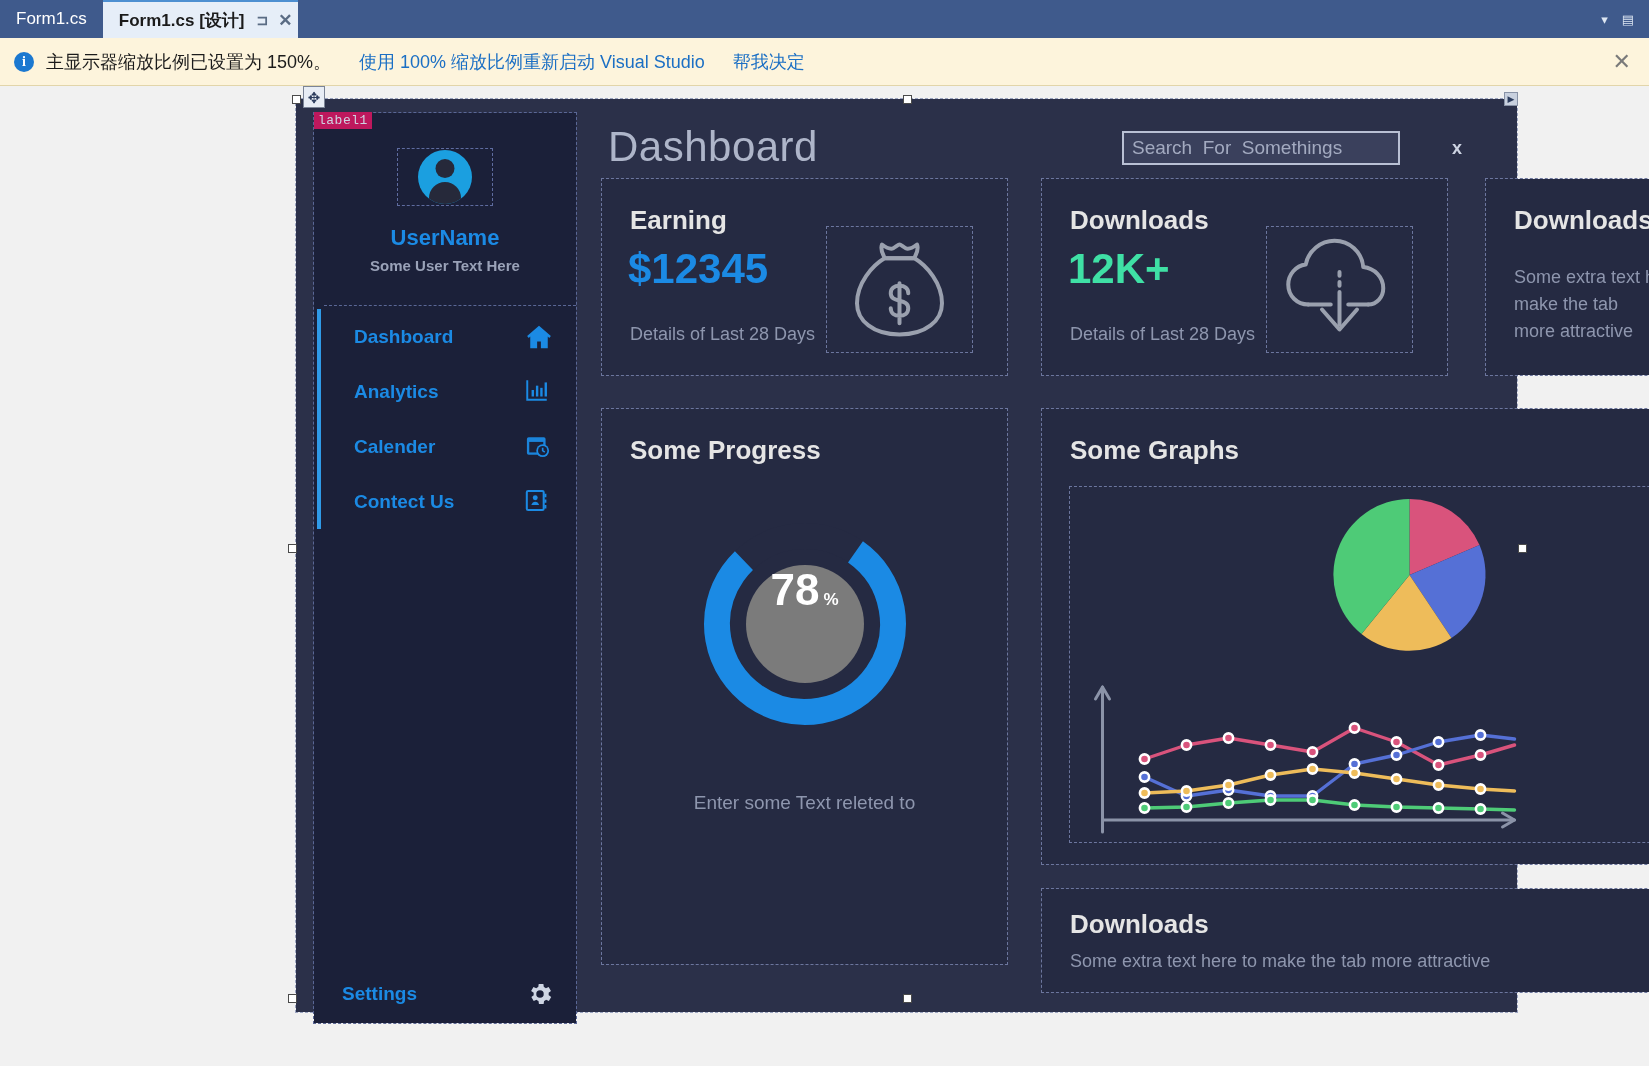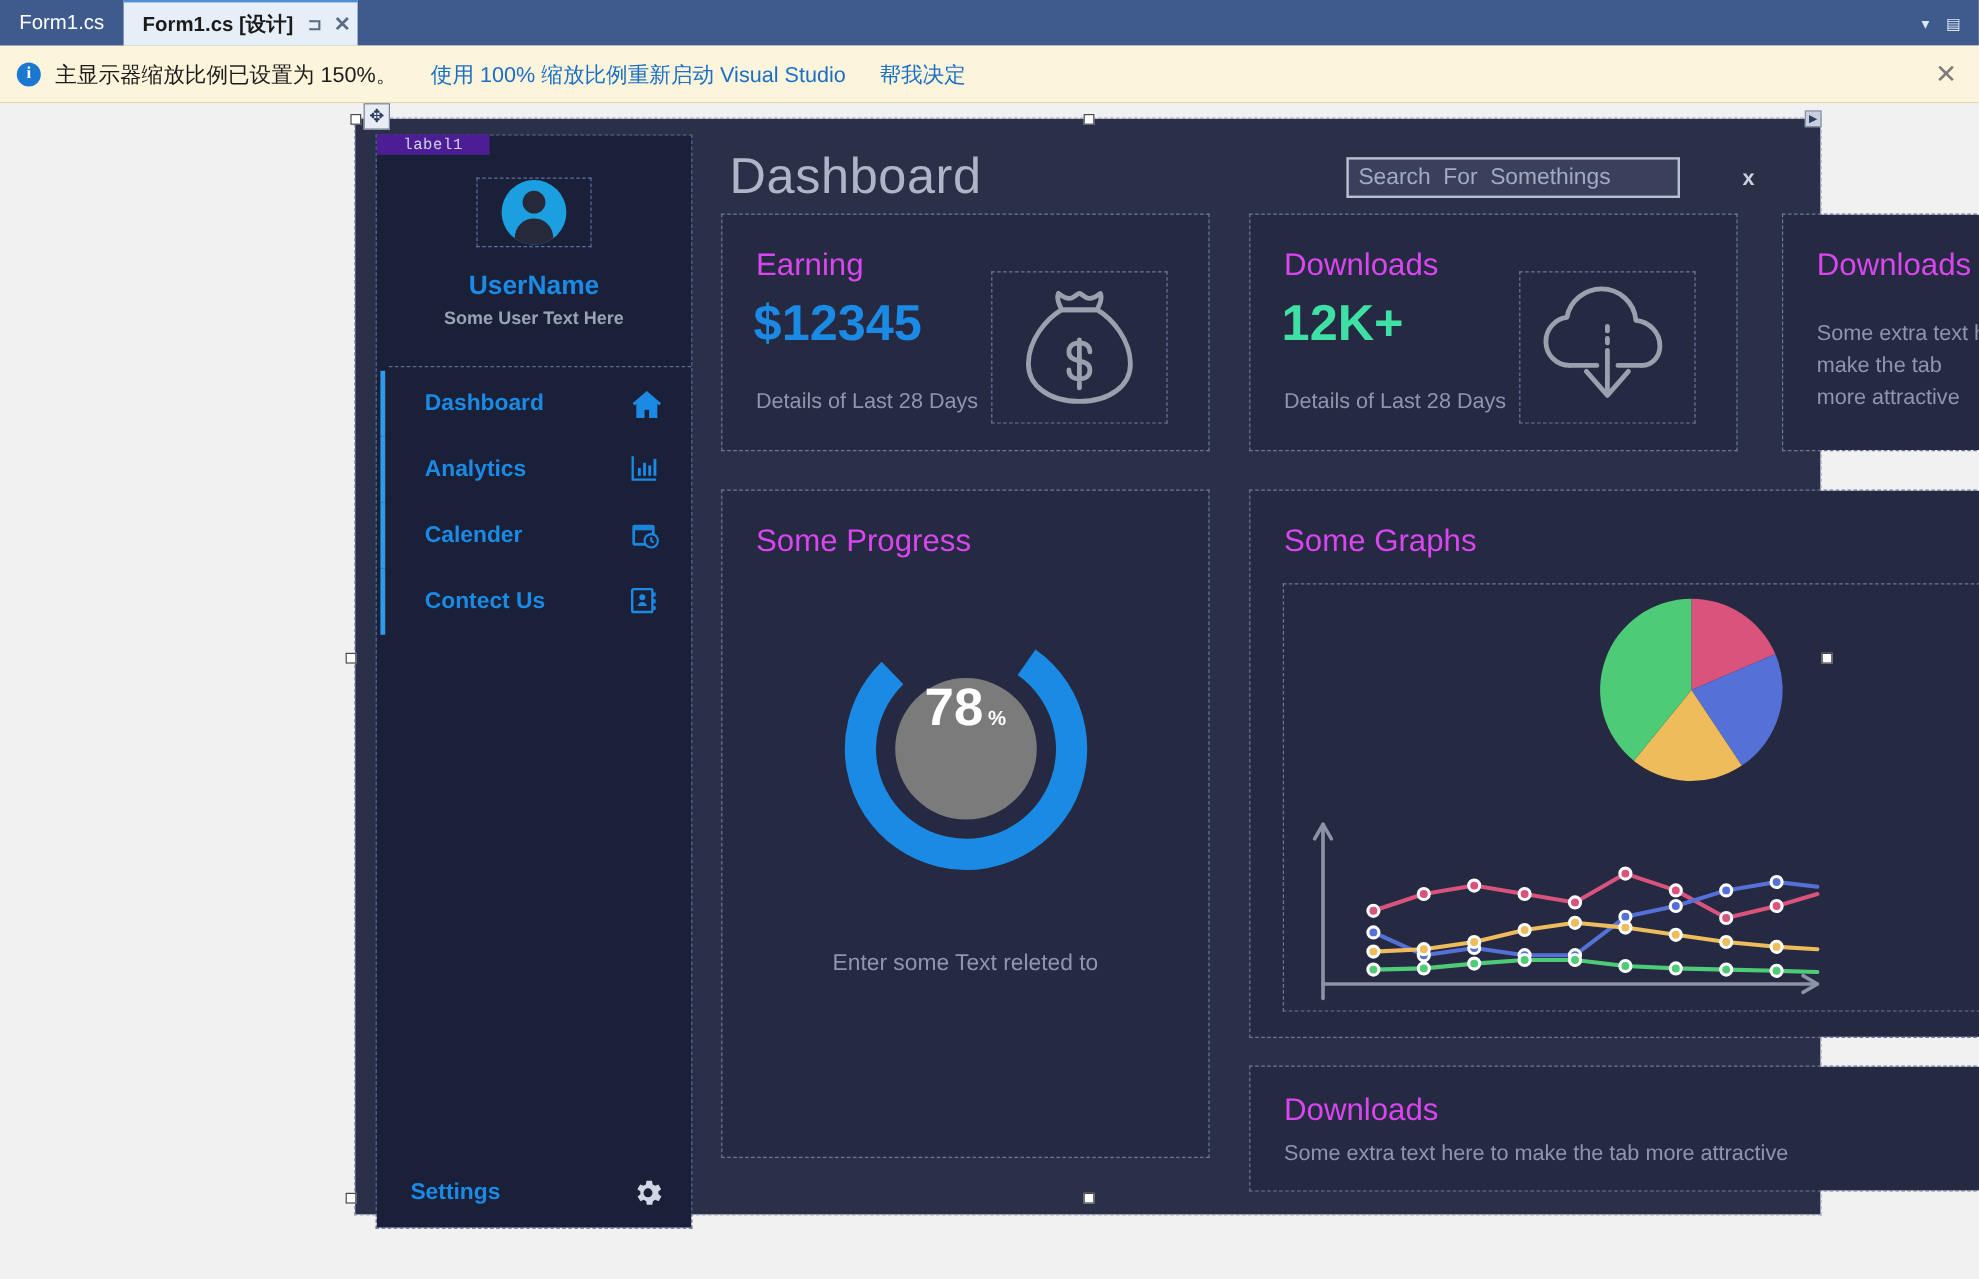--- a/index.html
+++ b/index.html
@@ -92,23 +92,23 @@
     display:flex;align-items:center;justify-content:center;font-size:9px;color:#2d3d5e;
   }
 
   
   .sidebar {
     position: absolute; left: 18px; top: 14px; width: 262px; height: 910px;
     background: #1b2039; outline: 1px dashed #5a6796;
   }
   .label1-tag {
     position: absolute; left: 0px; top: -1px;
-    background: #4c1d95; color: #cfd4e2;
+    background: #be185d; color: #cfd4e2;
     font-family: "Liberation Mono", monospace; font-size: 13px;
-    padding: 1px 22px; letter-spacing: .5px; z-index: 5;
+    padding: 1px 4px; letter-spacing: .5px; z-index: 5;
   }
   .avatar-box {
     position: absolute; left: 84px; top: 36px; width: 94px; height: 56px;
     outline: 1px dashed #5f6ca0;
     display: flex; align-items: center; justify-content: center;
   }
   .avatar {
     width: 54px; height: 54px; border-radius: 50%;
     background: #1b9fe0; position: relative; overflow: hidden;
   }
@@ -185,21 +185,21 @@
   .search-input::placeholder { color: #a3aac0; }
   .search-x {
     margin-left: 16px; color: #cdd3e2; font-size: 18px;
     font-weight: bold; cursor: pointer;
   }
 
   
   .card {
     position: absolute; background: #252a42; outline: 1px dashed #6c769e;
   }
-  .card-title { color: #d946ef; font-size: 26px; }
+  .card-title { color: #e5e5e5; font-size: 26px; font-weight: bold; }
   .card-big { font-size: 42px; font-weight: bold; }
   .card-sub { color: #8e96ae; font-size: 18px; }
   .icon-box { position: absolute; outline: 1px dashed #6c769e; }
 
   .card-earning { left: 24px; top: 80px; width: 405px; height: 196px; }
   .card-downloads { left: 464px; top: 80px; width: 405px; height: 196px; }
   .card-downloads2 { left: 908px; top: 80px; width: 275px; height: 196px; }
   .card-progress { left: 24px; top: 310px; width: 405px; height: 555px; }
   .card-graphs { left: 464px; top: 310px; width: 719px; height: 455px; }
   .card-bottom { left: 464px; top: 790px; width: 719px; height: 103px; }

